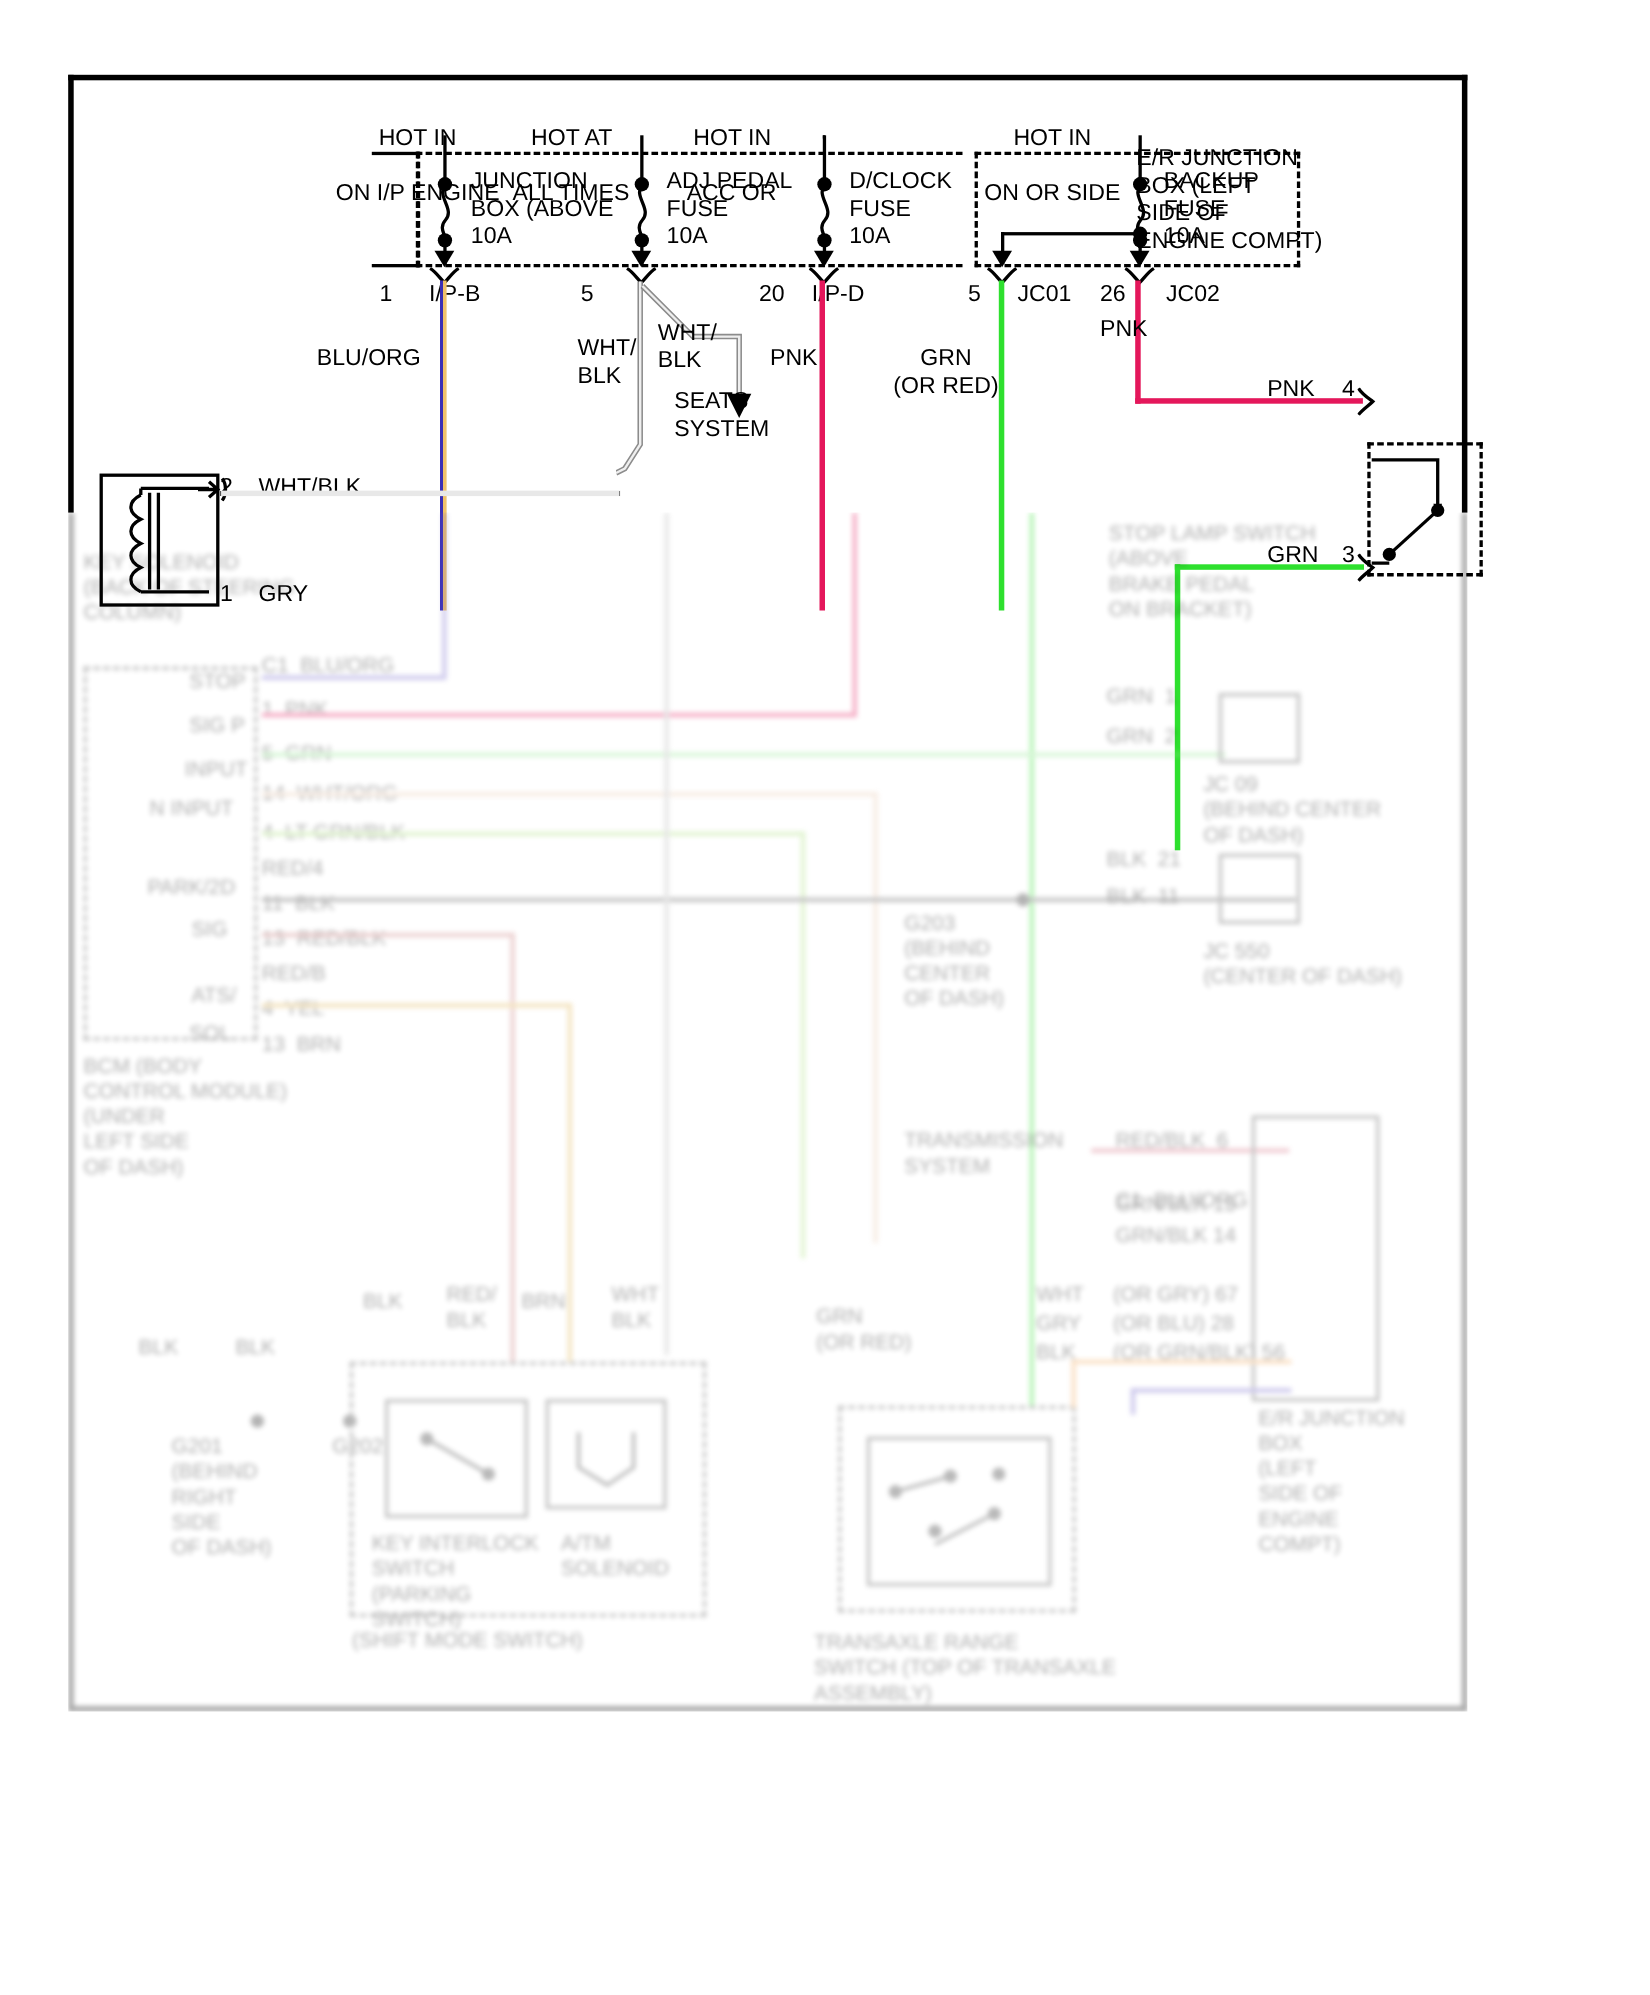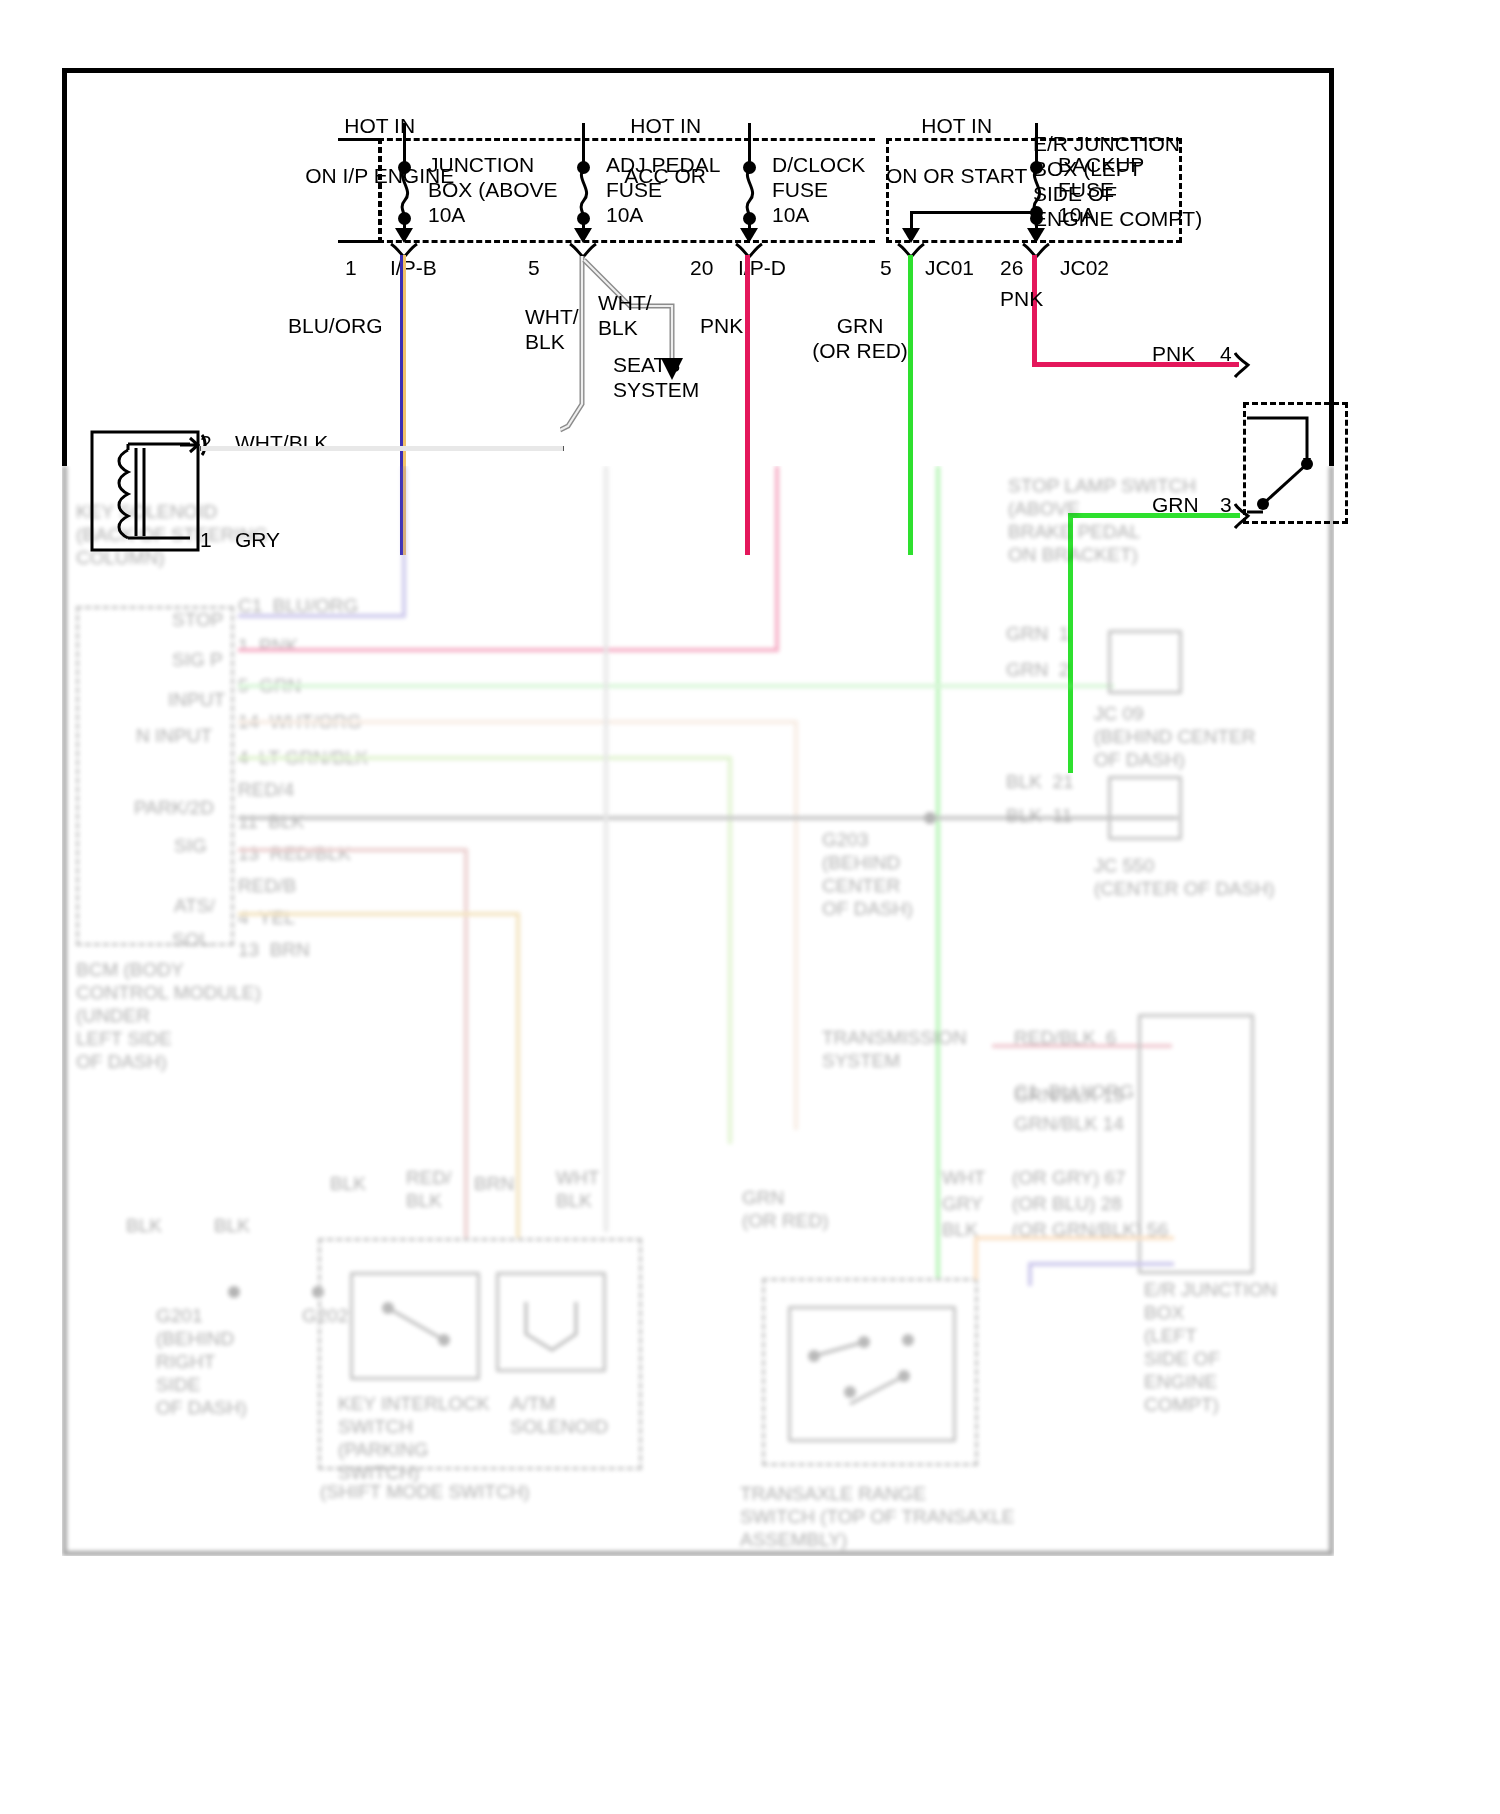--- a/index.html
+++ b/index.html
@@ -62,27 +62,31 @@
 <body>
 
 <div id="root">
 
   <div class="frame"></div>
 
   <div class="t c" style="left:270px;top:88px;width:196px;">
     <span>HOT IN</span><br>
     <span>ON I/P ENGINE</span>
   </div>
+  <div class="t c" style="left:428px;top:88px;width:160px;">
+    <span>HOT AT</span><br>
+    <span>ALL TIMES</span>
+  </div>
   <div class="t c" style="left:575px;top:88px;width:158px;">
     <span>HOT IN</span><br>
     <span>ACC OR</span>
   </div>
   <div class="t c" style="left:810px;top:88px;width:270px;">
     <span>HOT IN</span><br>
-    <span>ON OR START</span>
+    <span>ON OR SIDE</span>
   </div>
 
 
   <div class="t" style="left:1033px;top:131px;width:230px;">E/R JUNCTION
 BOX (LEFT
 SIDE OF
 ENGINE COMPT)</div>
 
   <div class="dbox" style="left:378px;top:138px;width:497px;height:105px;border-right:none;"></div>
   <div class="dbox" style="left:338px;top:138px;width:44px;height:105px;border-left:none;border-top:none;border-bottom:none;"></div>

